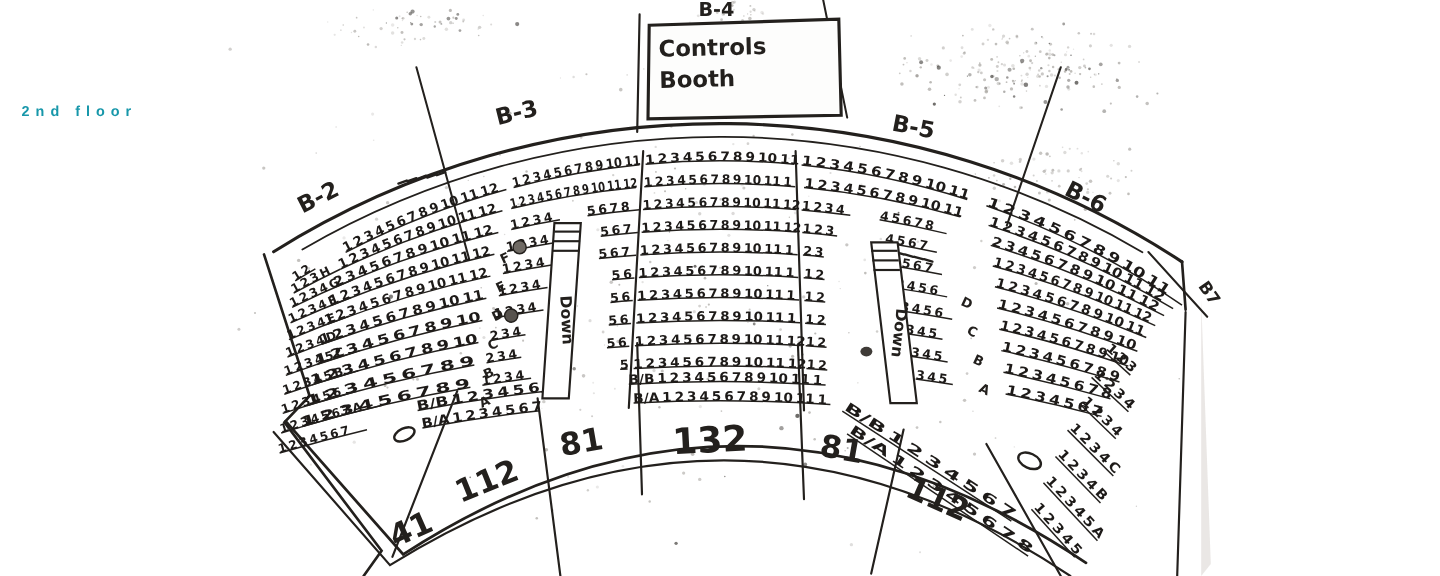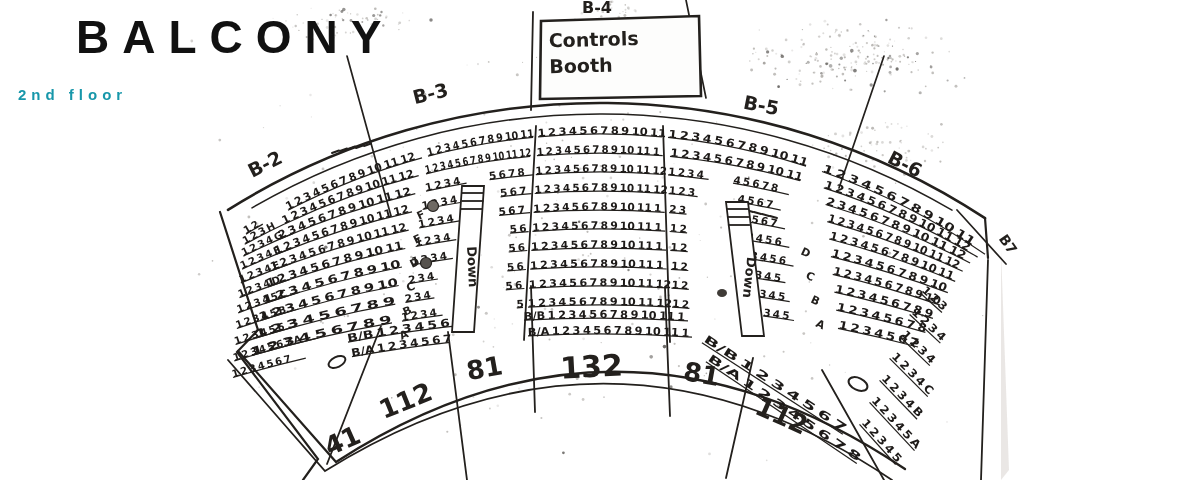--- a/index.html
+++ b/index.html
@@ -1,20 +1,20 @@
 <!DOCTYPE html>
 <html><head>
 <meta charset="utf-8">
 <style>
   html,body{margin:0;padding:0;background:#ffffff;}
   #stage{position:relative;width:1200px;height:480px;background:#ffffff;overflow:hidden;
          font-family:"Liberation Sans",sans-serif;}
   #title{position:absolute;left:76px;top:10px;font-size:46px;font-weight:800;
          letter-spacing:13px;color:#111111;white-space:nowrap;}
-  #subtitle{position:absolute;left:18px;top:86px;font-size:15px;font-weight:700;
+  #subtitle{position:absolute;left:18px;top:86px;font-size:12px;font-weight:700;
          letter-spacing:5px;color:#1797aa;white-space:nowrap;}
   #chart{position:absolute;left:0;top:0;width:1200px;height:480px;}
   svg text{user-select:none;}
   .hand{font-family:"DejaVu Sans",sans-serif;font-weight:600;fill:#23201d;}
   .digits{font-family:"DejaVu Sans",sans-serif;font-weight:700;fill:#1d1a18;word-spacing:-1.5px;}
 </style>
 </head>
 <body>
 
 <div id="stage">
@@ -850,15 +850,14 @@
       <text class="hand" x="760" y="112" font-size="19" text-anchor="middle" transform="rotate(11 760 112)">B-5</text>
       <text class="hand" x="902" y="170" font-size="19" text-anchor="middle" transform="rotate(27 902 170)">B-6</text>
       <text class="hand" x="1004" y="247" font-size="14" text-anchor="middle" transform="rotate(55 1004 247)">B7</text>
       <text class="hand" x="346" y="449" font-size="26" font-weight="500" text-anchor="middle" transform="rotate(-24 346 449)">41</text>
       <text class="hand" x="409" y="409" font-size="26" font-weight="500" text-anchor="middle" transform="rotate(-22 409 409)">112</text>
       <text class="hand" x="486" y="377" font-size="26" font-weight="500" text-anchor="middle" transform="rotate(-10 486 377)">81</text>
       <text class="hand" x="592" y="377" font-size="30" font-weight="500" text-anchor="middle" transform="rotate(-3 592 377)">132</text>
       <text class="hand" x="700" y="383" font-size="26" font-weight="500" text-anchor="middle" transform="rotate(10 700 383)">81</text>
       <text class="hand" x="778" y="424" font-size="26" font-weight="500" text-anchor="middle" transform="rotate(24 778 424)">112</text>
     </svg>
-  <div id="title">BALCONY</div>
   <div id="subtitle">2nd floor</div>
 </div>
 
 </body></html>

